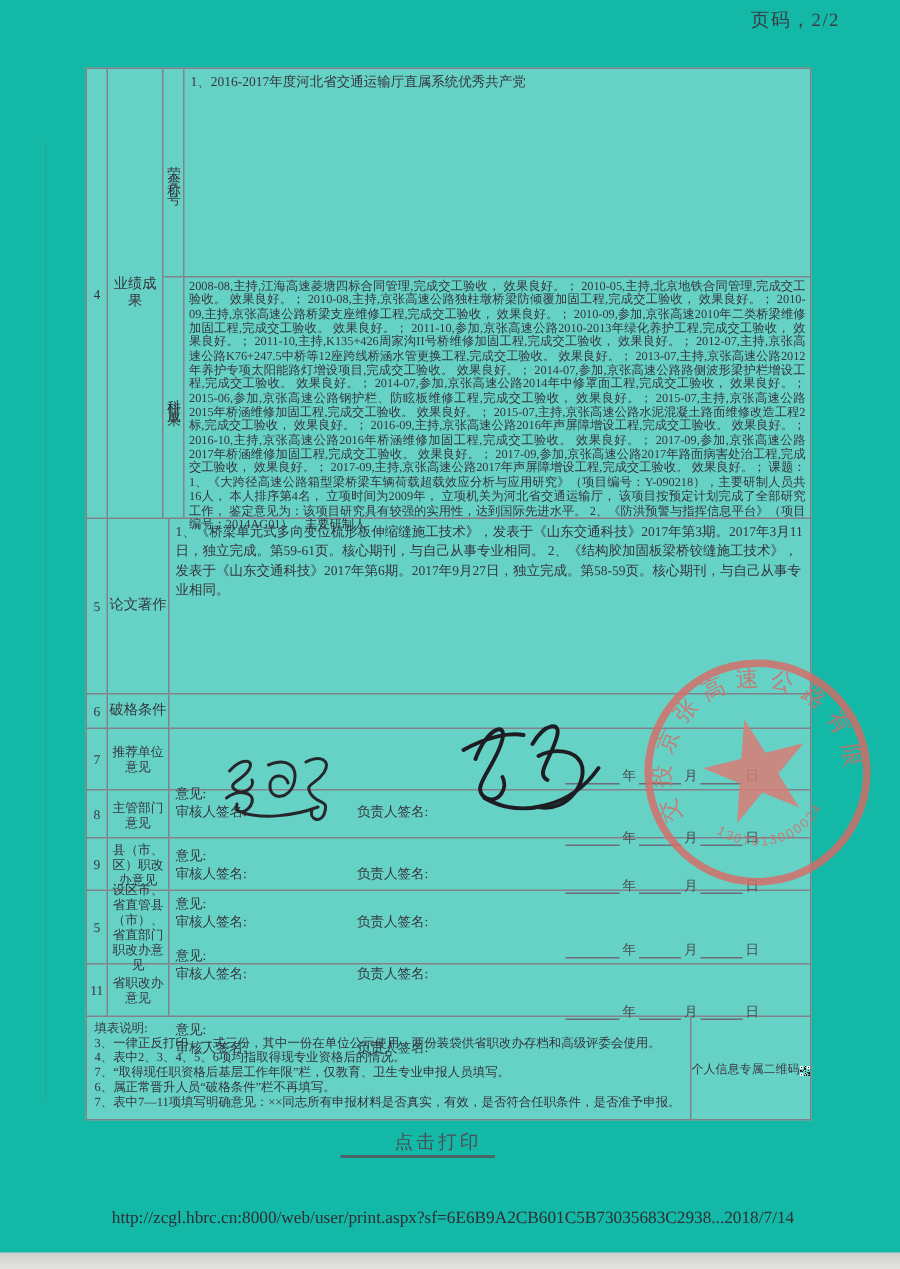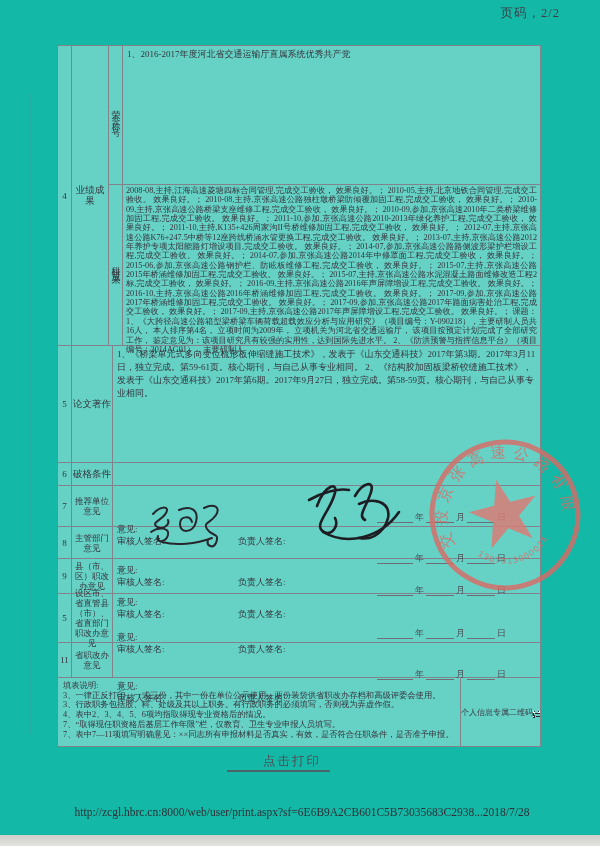--- a/index.html
+++ b/index.html
@@ -179,23 +179,23 @@
           <span class="blk"></span>
             <span>日</span>
         </div>
       </div>
     </div>
 
     <div class="trow" style="flex:1">
       <div class="cell notescell">
         <div>填表说明:</div>
         <div>3、一律正反打印，一式三份，其中一份在单位公示使用，两份装袋供省职改办存档和高级评委会使用。</div>
-        <div>3、行政职务包括股、科、处级及其以上职务。有行政职务的必须填写，否则视为弄虚作假。</div>
         <div>4、表中2、3、4、5、6项均指取得现专业资格后的情况。</div>
         <div>7、“取得现任职资格后基层工作年限”栏，仅教育、卫生专业申报人员填写。</div>
+        <div>6、属正常晋升人员“破格条件”栏不再填写。</div>
         <div>7、表中7—11项填写明确意见：××同志所有申报材料是否真实，有效，是否符合任职条件，是否准予申报。</div>
       </div>
       <div class="cell qrcell">
         <div class="qrlabel">个人信息专属二维码</div>
         <svg id="qrsvg" class="qrsvg" viewBox="0 0 21 21">
             <rect x="9" y="0" width="1" height="1" fill="#26262c"></rect>
             <rect x="11" y="1" width="1" height="1" fill="#26262c"></rect>
             <rect x="8" y="2" width="1" height="1" fill="#26262c"></rect>
             <rect x="9" y="2" width="1" height="1" fill="#26262c"></rect>
             <rect x="11" y="2" width="1" height="1" fill="#26262c"></rect>
@@ -359,17 +359,17 @@
       <path d="M64,30 C76,24 88,27 92,34 C98,46 84,68 64,64"></path>
       <path d="M28,58 C52,72 86,64 104,38"></path>
     </g>
   </svg>
 
   <div class="print-link">点击打印</div>
   <div class="print-underline"></div>
 
   <div class="footer">
     <span>http://zcgl.hbrc.cn:8000/web/user/print.aspx?sf=6E6B9A2CB601C5B73035683C2938...</span>
-    <span>2018/7/28</span>
+    <span>2018/7/14</span>
   </div>
 
   <div class="bottom-strip"></div>
 </div>
 
 </body></html>

